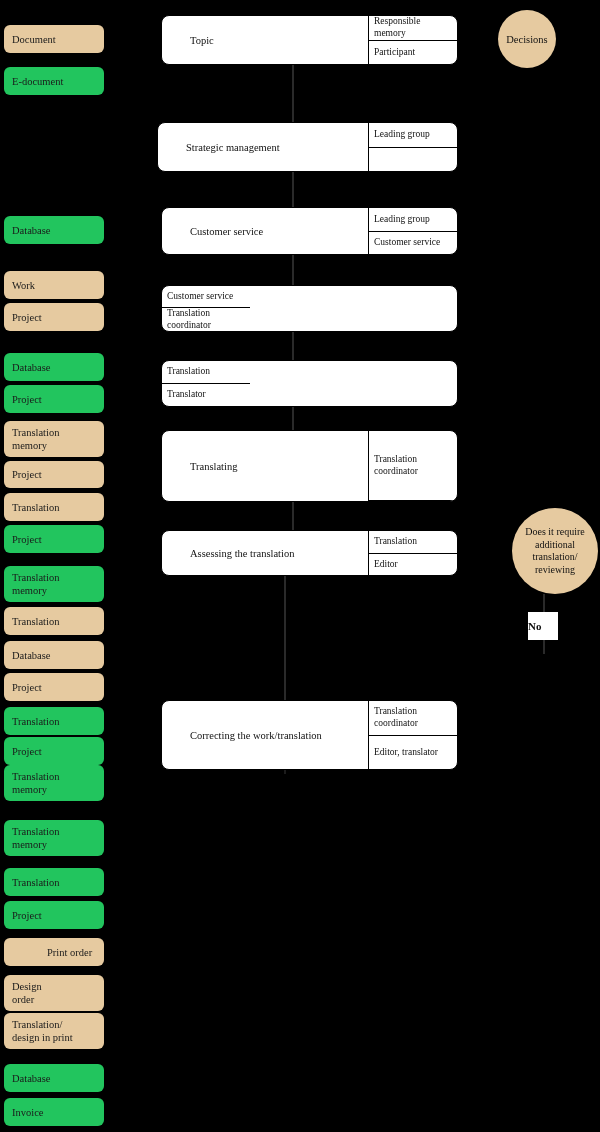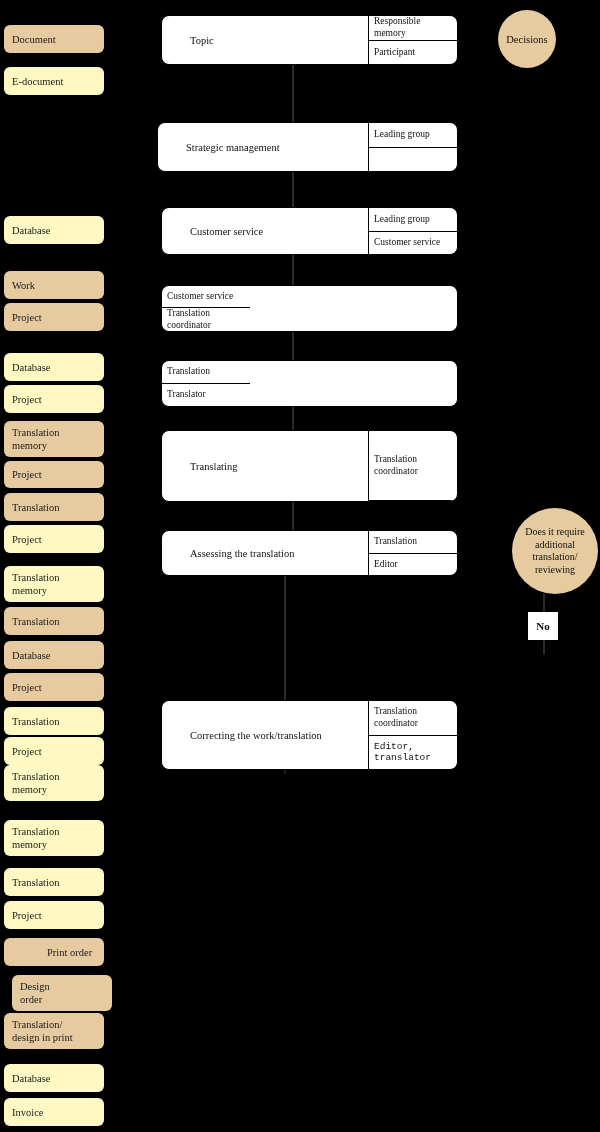--- a/index.html
+++ b/index.html
@@ -24,21 +24,21 @@
     border-radius: 6px;
     box-sizing: border-box;
     color: #1a1a1a;
     font-size: 10.5px;
     line-height: 13px;
     padding: 0 8px;
     display: flex;
     align-items: center;
   }
   .pill.light { background: #e6caa0; }
-  .pill.dark  { background: #fef9c3; }
+  .pill.dark  { background: #22c55e; }
 
   
   .proc {
     position: absolute;
     background: #ffffff;
     border: 1px solid #000000;
     border-radius: 8px;
     box-sizing: border-box;
     display: flex;
     overflow: hidden;
@@ -119,21 +119,21 @@
   }
 
   .no-label {
     position: absolute;
     background: #ffffff;
     color: #111111;
     font-size: 11px;
     font-weight: bold;
     display: flex;
     align-items: center;
-    justify-content: center;
+    justify-content: flex-start;
     box-sizing: border-box;
   }
 </style>
 </head>
 <body>
 
 <div id="canvas">
 
   <div id="artifact-column">
       <div class="pill light" style="top: 25px; height: 28px;">
@@ -199,21 +199,21 @@
       </div>
       <div class="pill dark" style="top: 868px; height: 28px;">
         <span style="white-space: pre-line;">Translation</span>
       </div>
       <div class="pill dark" style="top: 901px; height: 28px;">
         <span style="white-space: pre-line;">Project</span>
       </div>
       <div class="pill light" style="top: 938px; height: 28px;">
         <span style="white-space: pre-line; margin-left: 35px;">Print order</span>
       </div>
-      <div class="pill light" style="top: 975px; height: 36px; margin-left: 8px;">
+      <div class="pill light" style="top: 975px; height: 36px;">
         <span style="white-space: pre-line;">Design
 order</span>
       </div>
       <div class="pill light" style="top: 1013px; height: 36px;">
         <span style="white-space: pre-line;">Translation/
 design in print</span>
       </div>
       <div class="pill dark" style="top: 1064px; height: 28px;">
         <span style="white-space: pre-line;">Database</span>
       </div>
@@ -278,21 +278,21 @@
         <div class="proc-roles">
           <div class="role sep" style="white-space: pre-line;">Translation</div>
           <div class="role" style="white-space: pre-line;">Editor</div>
         </div>
       </div>
       <div class="proc" style="left: 161px; top: 700px; width: 297px; height: 70px;">
         <div class="proc-title">Correcting the work/translation</div>
         <div class="proc-roles">
           <div class="role sep" style="white-space: pre-line;">Translation
 coordinator</div>
-          <div class="role" style="white-space: pre-line; font-family: Liberation Mono, monospace;">Editor, translator</div>
+          <div class="role" style="white-space: pre-line;">Editor, translator</div>
         </div>
       </div>
     </div>
 
   <div class="circle" id="decisions-legend" style="left:498px; top:10px; width:58px; height:58px;">
     <span>Decisions</span>
   </div>
 
   <div class="arrow-line" style="left:458px; top:551px; width:50px;"></div>
   <div class="arrow-head" style="left:508px; top:547px;"></div>

